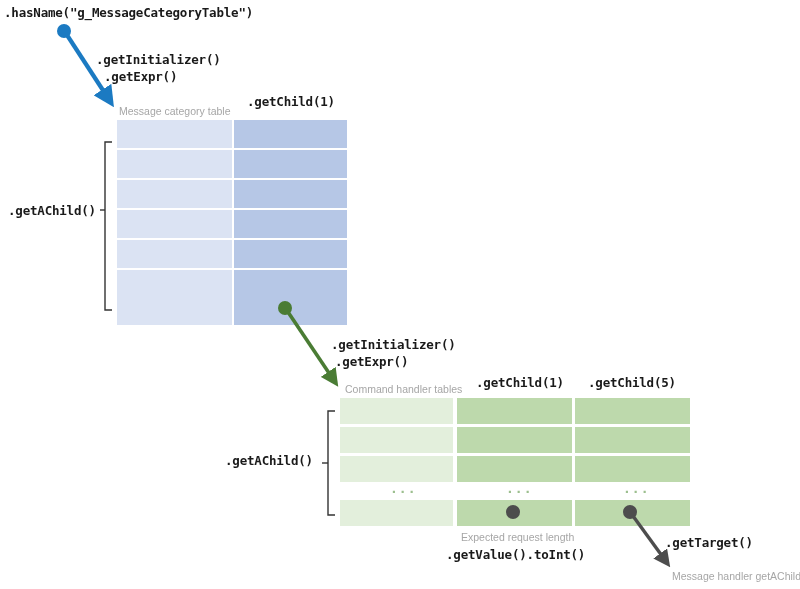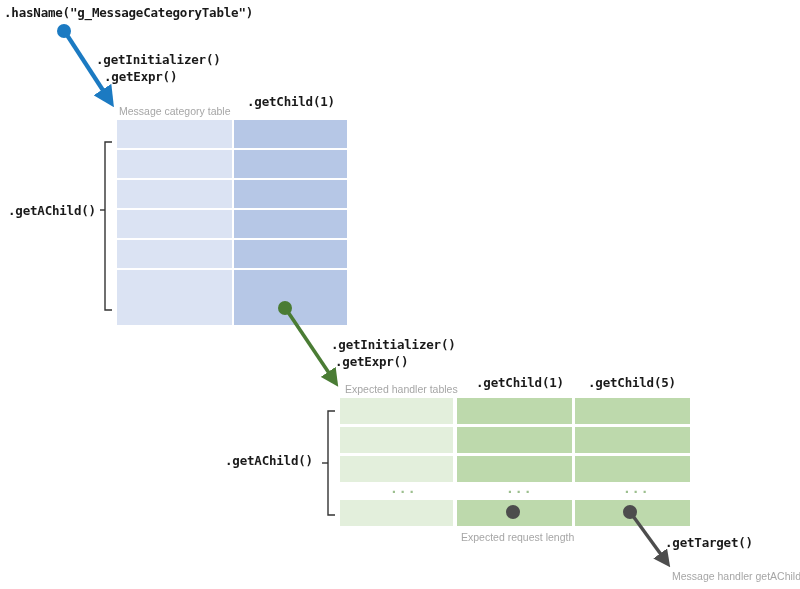--- a/index.html
+++ b/index.html
@@ -70,30 +70,31 @@
   <div class="caption" style="left:119px; top:105px;">Message category table</div>
 
   <div class="code" style="left:247px; top:94px;">.getChild(1)</div>
 
   <div class="code" style="left:8px; top:203px;">.getAChild()</div>
 
   <div class="code" style="left:331px; top:337px;">.getInitializer()</div>
 
   <div class="code" style="left:335px; top:354px;">.getExpr()</div>
 
-  <div class="caption" style="left:345px; top:383px;">Expected handler tables</div>
+  <div class="caption" style="left:345px; top:383px;">Command handler tables</div>
 
   <div class="code" style="left:476px; top:375px;">.getChild(1)</div>
 
   <div class="code" style="left:588px; top:375px;">.getChild(5)</div>
 
   <div class="code" style="left:225px; top:453px;">.getAChild()</div>
 
   <div class="caption" style="left:461px; top:531px;">Expected request length</div>
 
+  <div class="code" style="left:446px; top:547px;">.getValue().toInt()</div>
 
   <div class="code" style="left:665px; top:535px;">.getTarget()</div>
 
   <div class="caption" style="left:672px; top:570px;">Message handler getAChild</div>
 
   <div>
 
     <div class="cell" style="left:117px; top:120px;  width:115px; height:28px; background:#dbe3f3;"></div>
     <div class="cell" style="left:117px; top:150px;  width:115px; height:28px; background:#dbe3f3;"></div>
     <div class="cell" style="left:117px; top:180px;  width:115px; height:28px; background:#dbe3f3;"></div>

